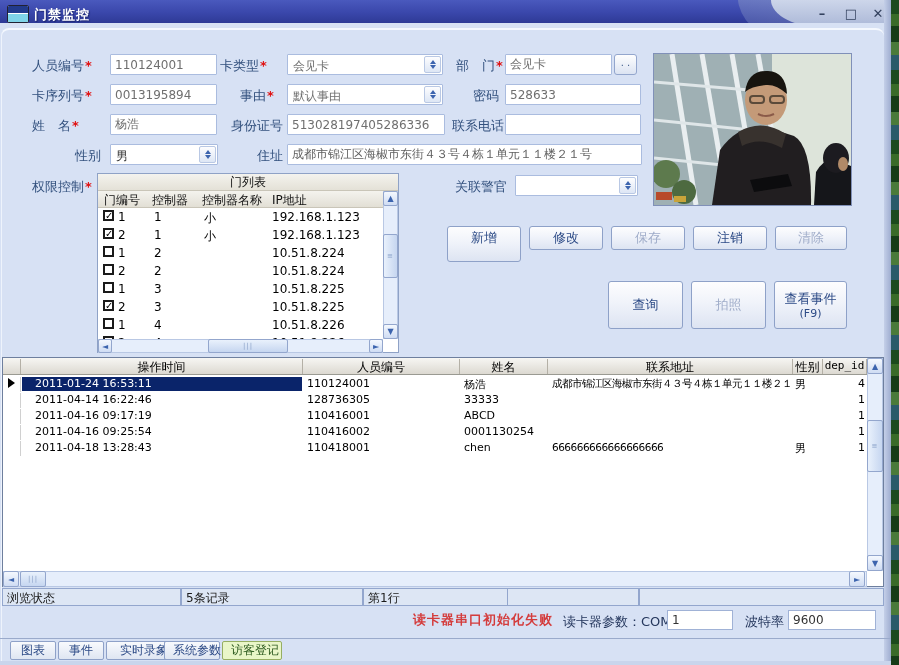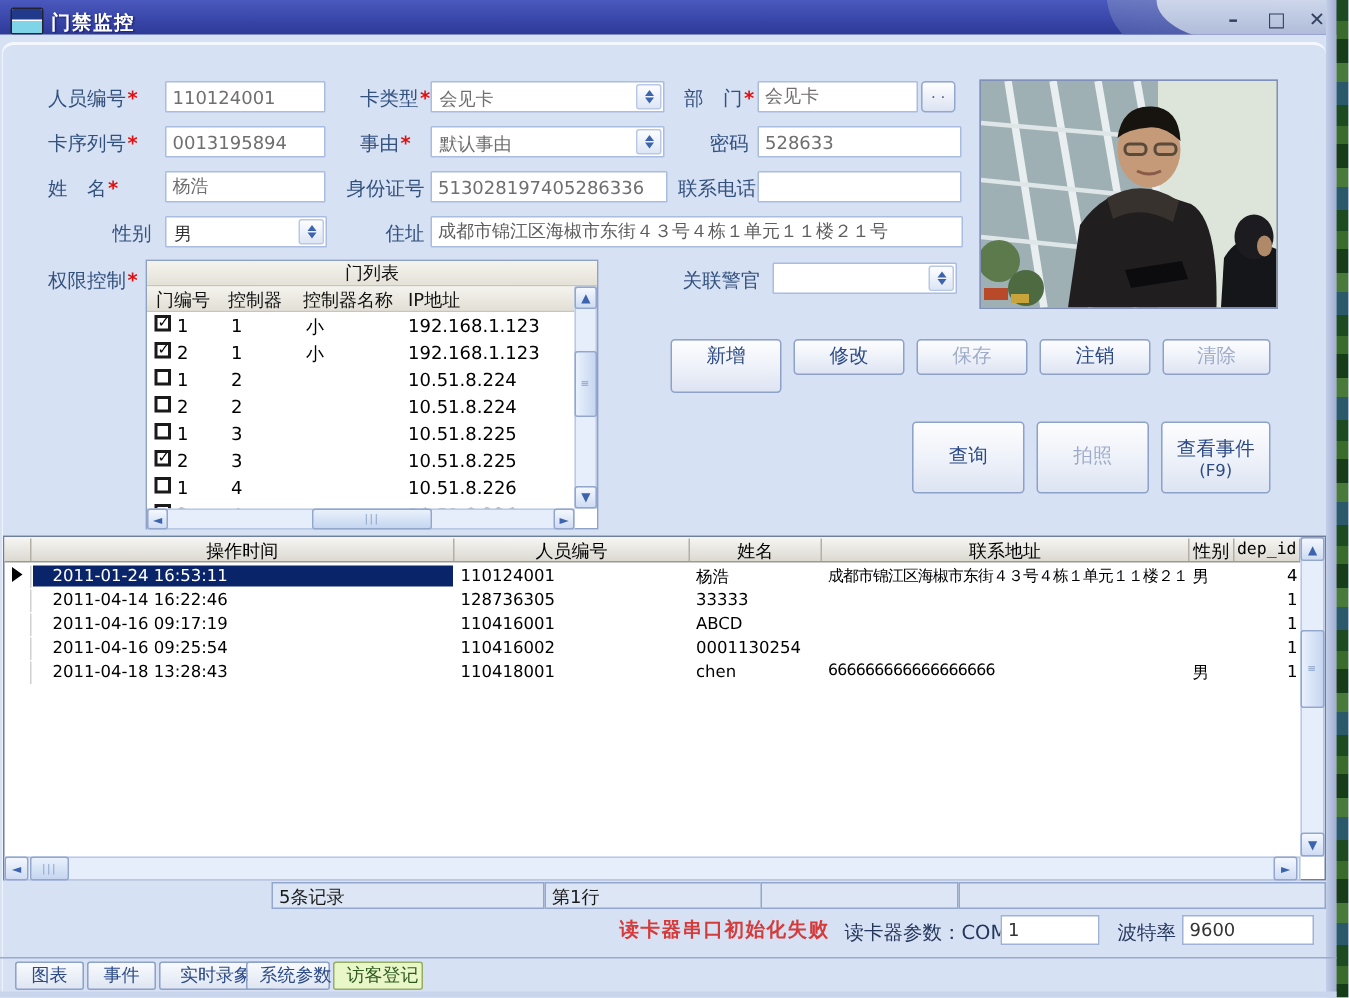--- a/index.html
+++ b/index.html
@@ -142,21 +142,21 @@
     <div class="win-btn" style="left:841px;">□</div>
     <div class="win-btn" style="left:868px;">✕</div>
   </div>
 
   <div class="win-right-edge"></div>
   <div class="wallpaper"></div>
   <div class="panel"></div>
 
   <div class="flabel" style="left:32px; top:57px;"><span>人员编号</span><span class="req">*</span></div>
   <input class="tinput" style="left: 110px; top: 54px; width: 107px;" value="110124001">
-  <div class="flabel" style="left:240px; top:57px;"><span>卡类型</span><span class="req">*</span></div>
+  <div class="flabel" style="left:220px; top:57px;"><span>卡类型</span><span class="req">*</span></div>
   <div class="combo" style="left:287px; top:54px; width:156px;">
     <span class="cval">会见卡</span>
     <span class="carrow">
         <span class="tri-up"></span>
         <span class="tri-dn"></span>
       </span>
   </div>
   <div class="flabel" style="left:456px; top:57px;"><span>部　门</span><span class="req">*</span></div>
   <input class="tinput" style="left: 505px; top: 54px; width: 107px;" value="会见卡">
   <div class="browse-btn" style="left:614px; top:54px;">. .</div>
@@ -398,20 +398,21 @@
 
     <div class="sb-track" style="left:0; top:213px; width:864px; height:16px;"></div>
     <div class="sb-btn" style="left:0; top:213px; width:16px; height:16px; font-size:8px; line-height:15px;">◄</div>
     <div class="sb-thumb h" style="left:17px; top:213px; width:26px; height:16px;">
         <span class="ridges">|||</span>
       </div>
     <div class="sb-btn" style="left:846px; top:213px; width:16px; height:16px; font-size:8px; line-height:15px;">►</div>
   </div>
 
   <div class="statusbar">
+    <div class="st-cell" style="left:0; width:179px;">浏览状态</div>
     <div class="st-cell" style="left:179px; width:182px;">5条记录</div>
     <div class="st-cell" style="left:361px; width:168px;">第1行</div>
     <div class="st-cell" style="left:505px; width:132px;"></div>
     <div class="st-cell" style="left:637px; width:245px;"></div>
   </div>
 
   <div class="err-text">读卡器串口初始化失败</div>
   <div class="param-label" style="left:563px; top:613px;">读卡器参数：COM</div>
   <input class="param-input" style="left: 667px; top: 610px; width: 66px;" value="1">
   <div class="param-label" style="left:745px; top:613px;">波特率</div>

